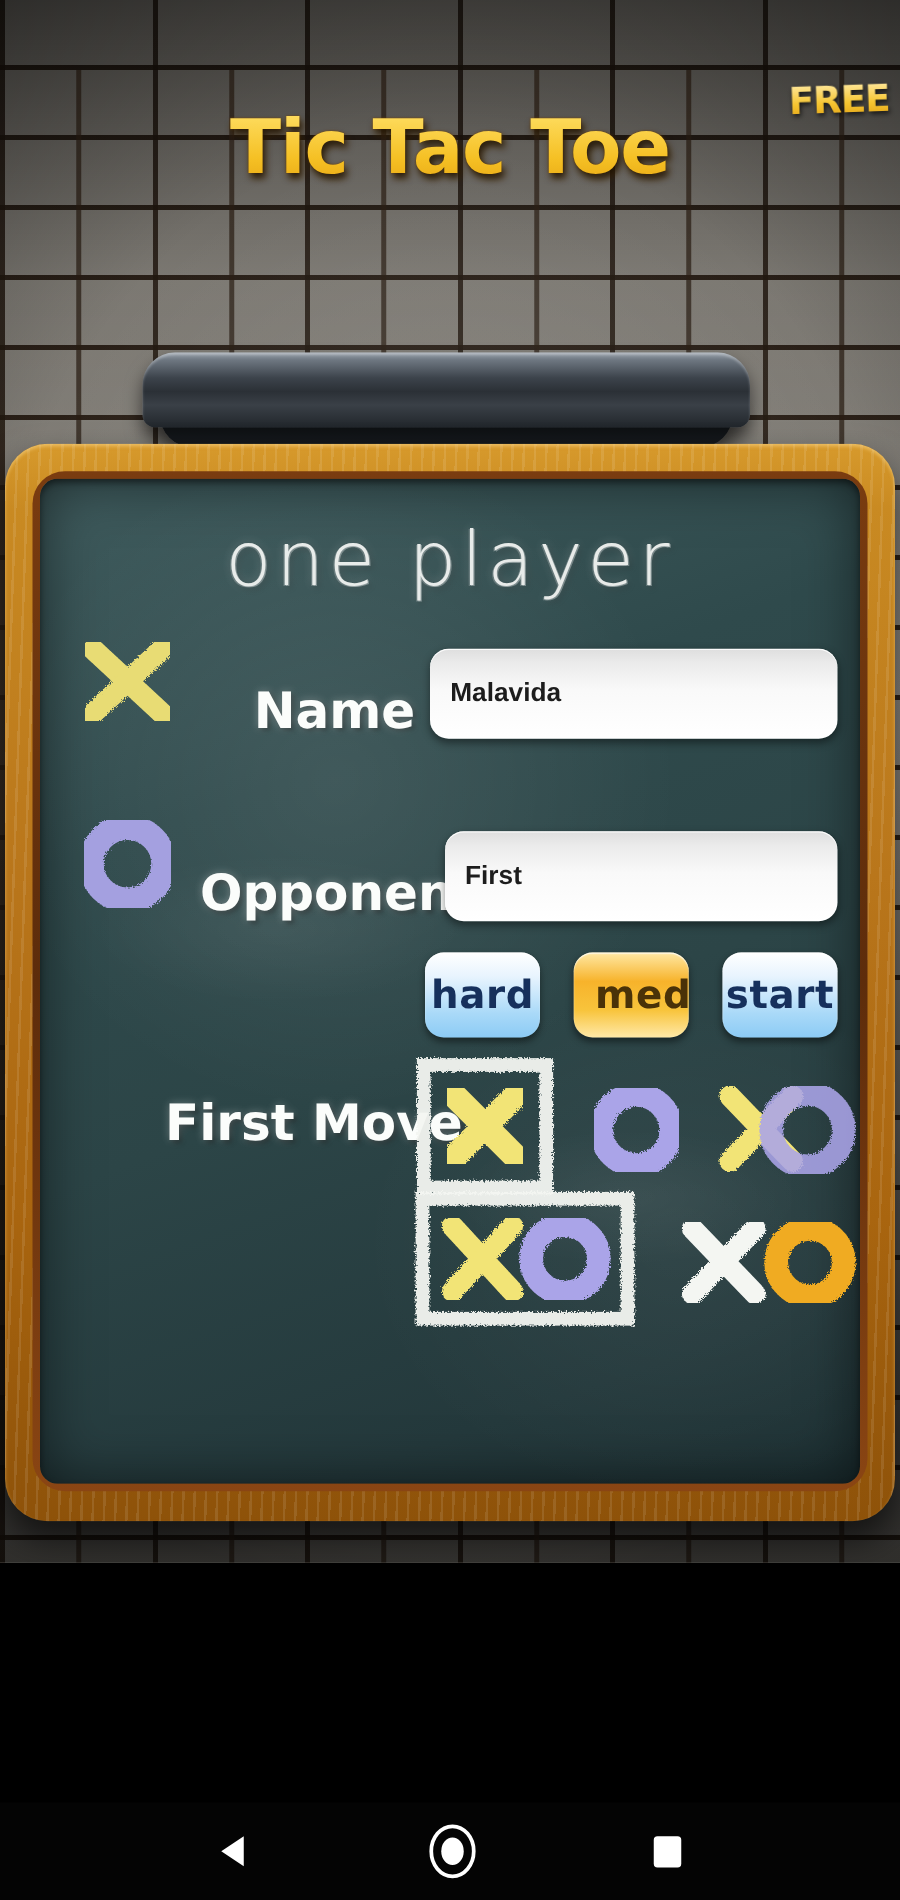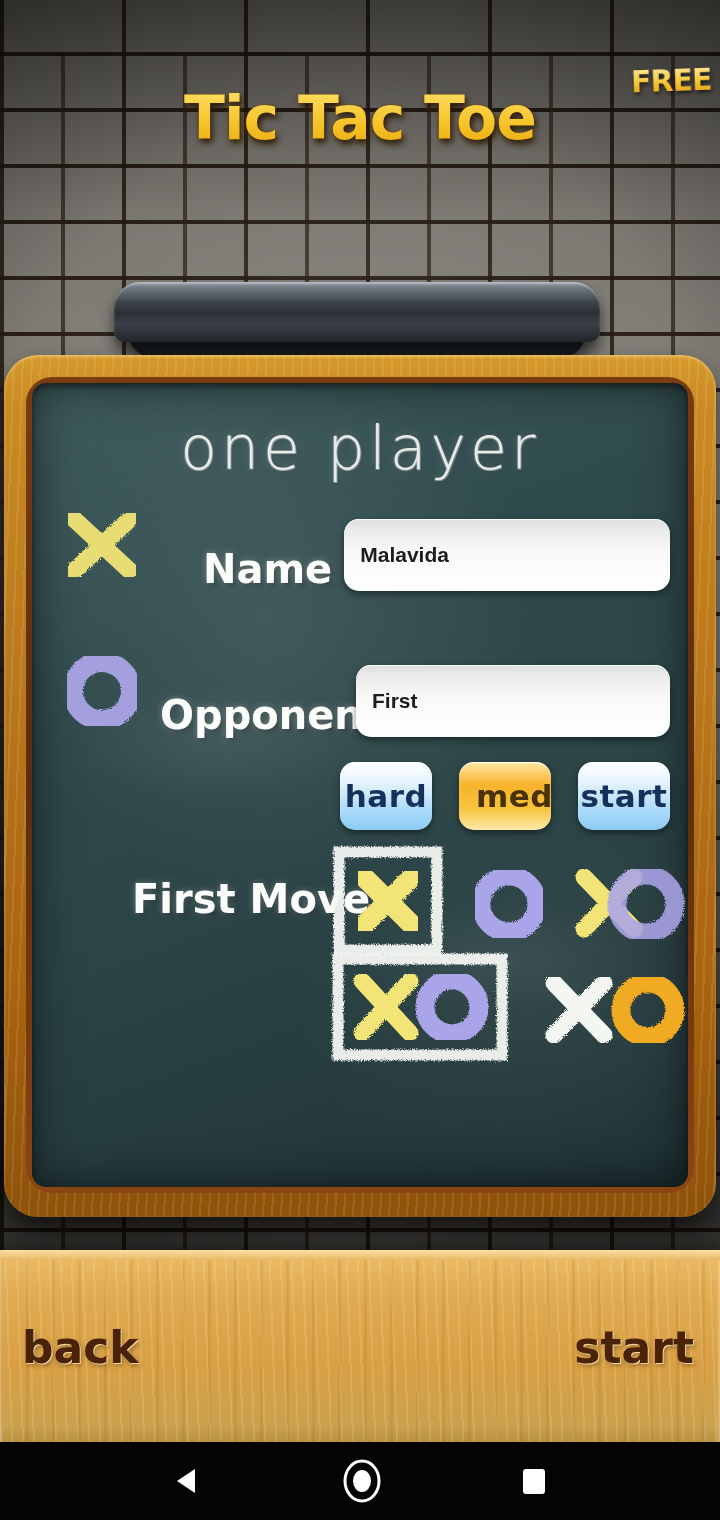--- a/index.html
+++ b/index.html
@@ -386,25 +386,20 @@
               </g>
               <circle cx="116" cy="49" r="27" fill="none" stroke="#f0ab20" stroke-width="19"></circle>
             </g>
           </svg>
         </div>
       </div>
 
     </div>
   </div>
 
-  <div class="shelf">
-    <div class="shelf-lip"></div>
-    <div class="shelf-btn" id="back-btn">back</div>
-    <div class="shelf-btn" id="start-btn">start</div>
-  </div>
 
   <div class="navbar">
     <div class="nav-ico">
       <svg width="34" height="34" viewBox="0 0 34 34">
         <polygon points="24,5 24,29 6,17" fill="#ffffff"></polygon>
       </svg>
     </div>
     <div class="nav-ico">
       <svg width="46" height="46" viewBox="0 0 46 46">
         <ellipse cx="23" cy="23" rx="17" ry="20" fill="none" stroke="#ffffff" stroke-width="3"></ellipse>

